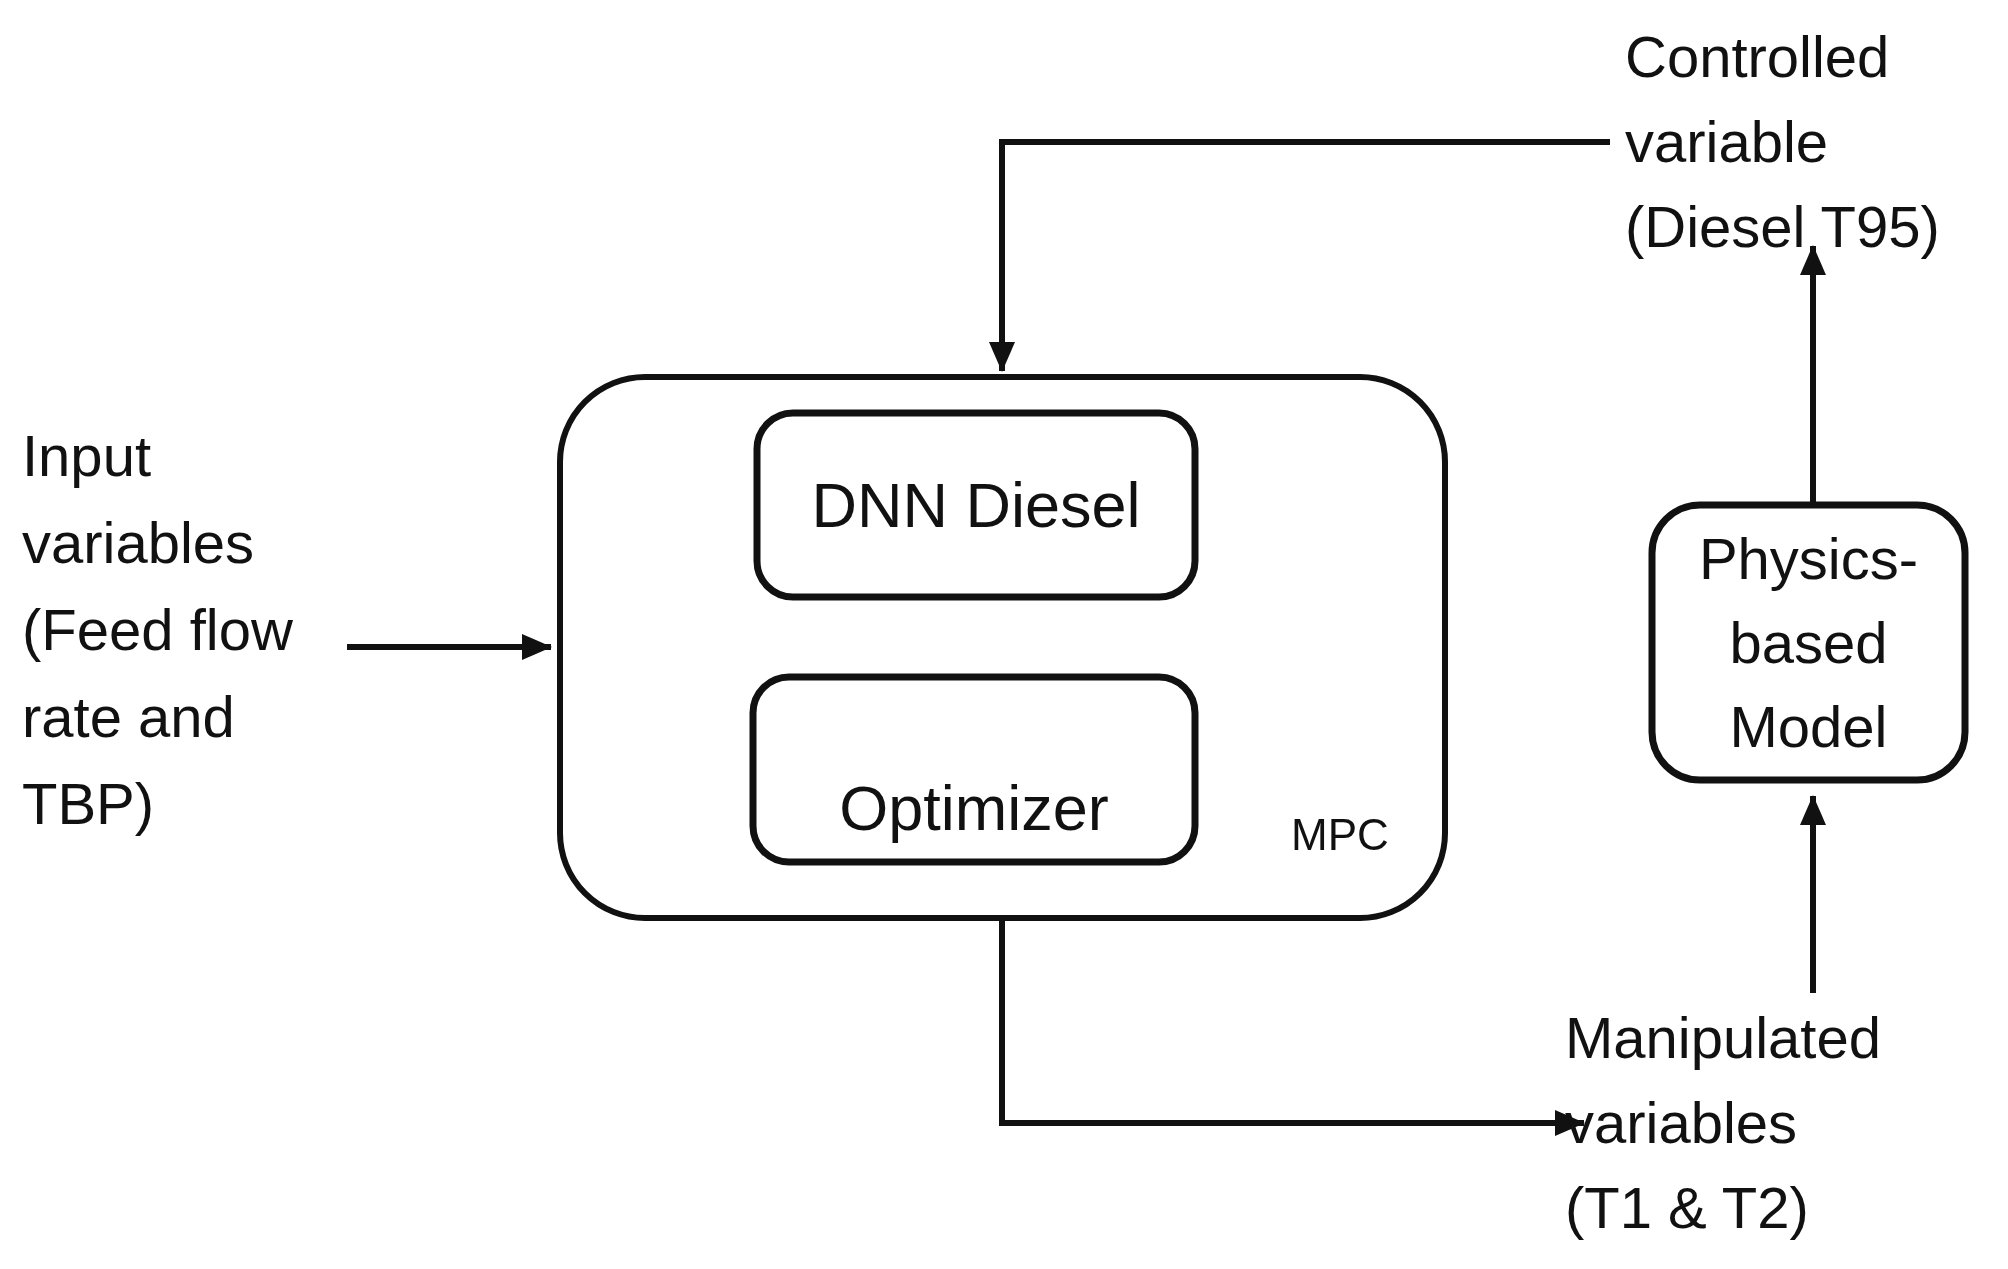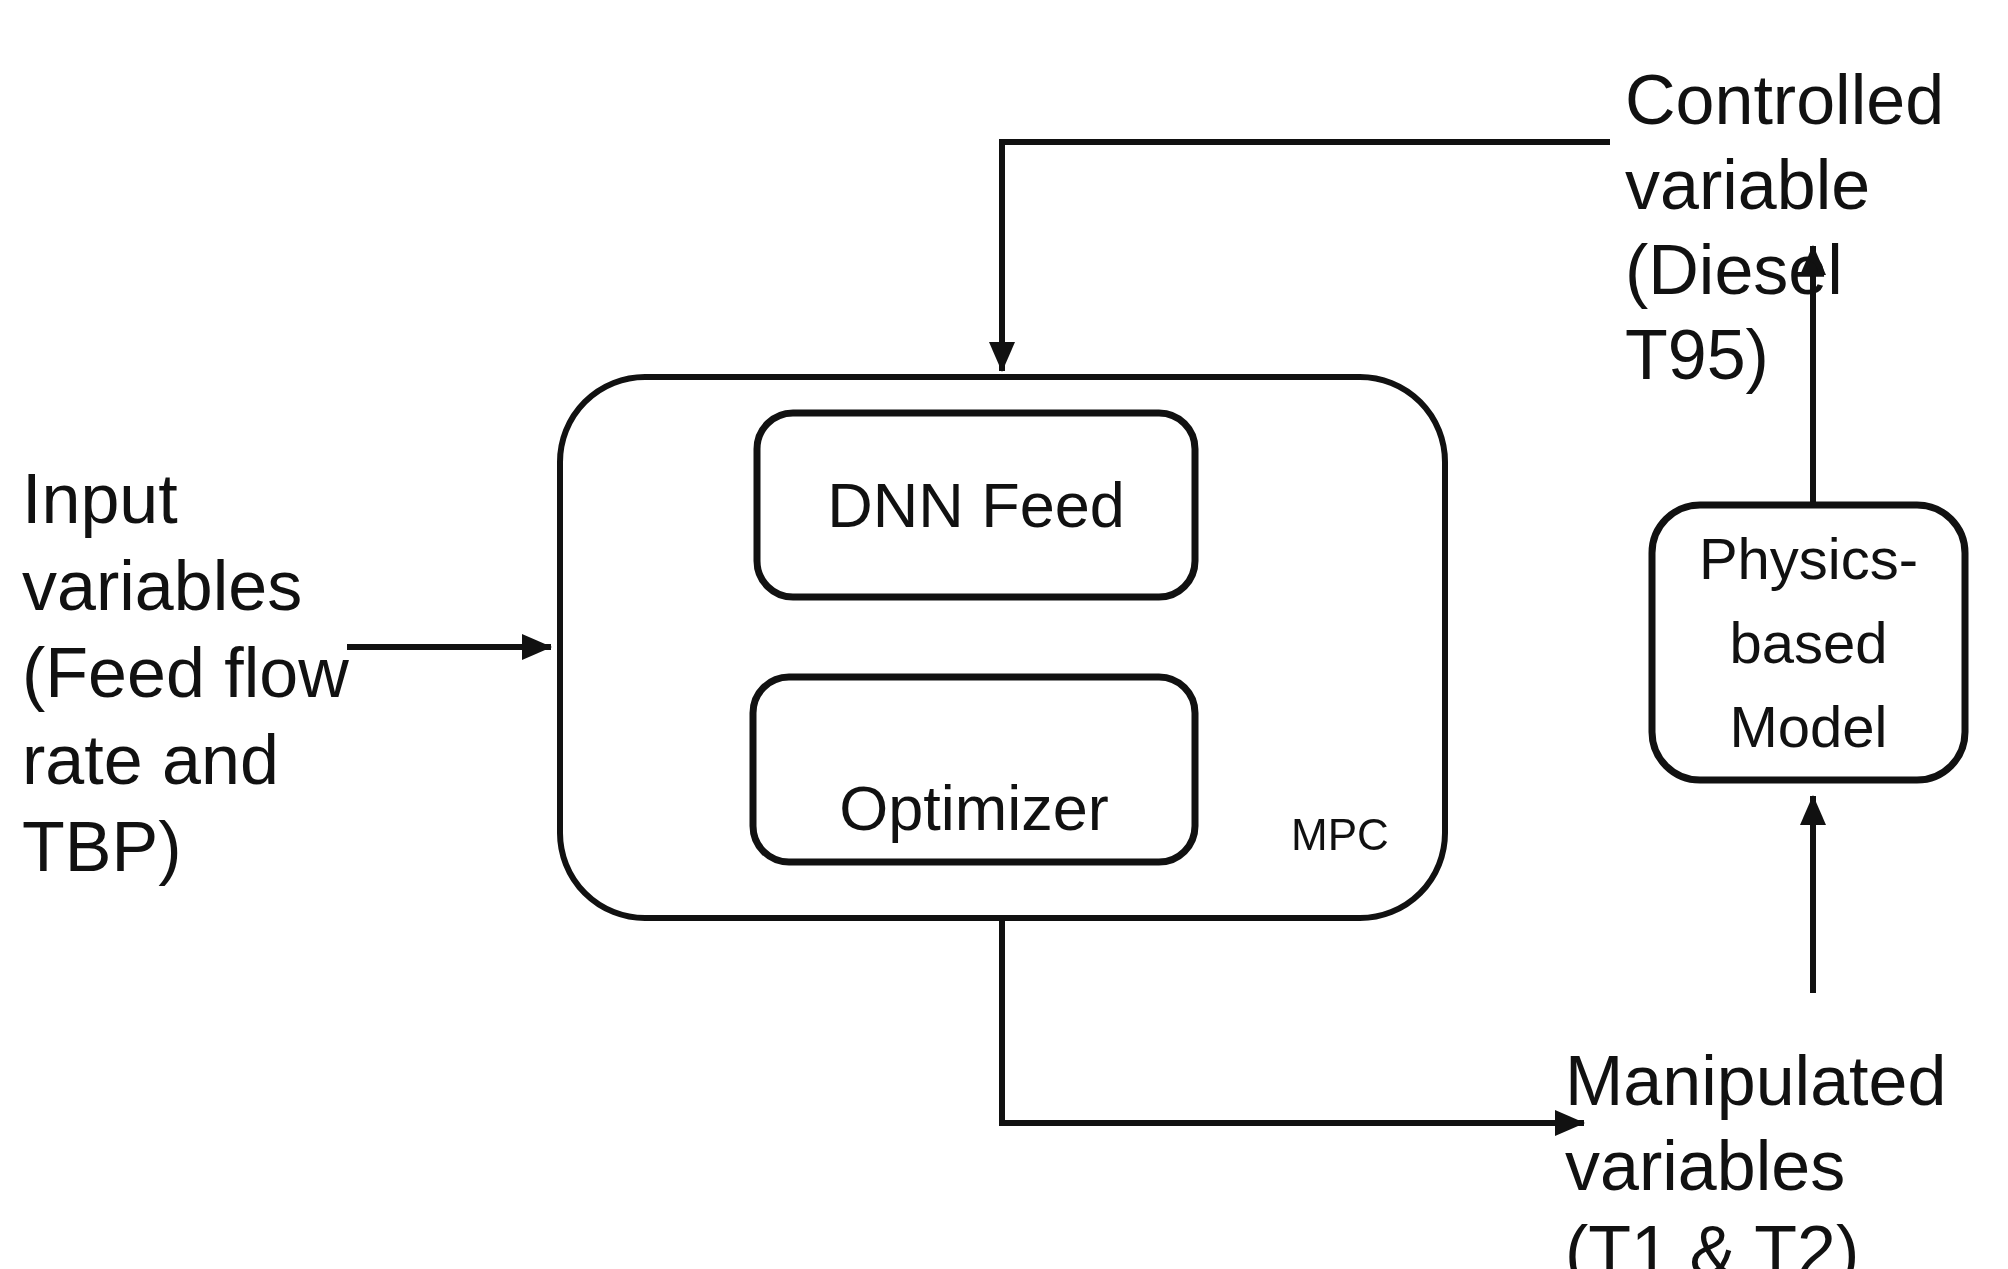--- a/index.html
+++ b/index.html
@@ -32,24 +32,23 @@
     stroke-width: 6;
     stroke-linejoin: miter;
     stroke-linecap: butt;
   }
   .label {
     position: absolute;
     white-space: pre-line;
     color: #111111;
   }
   .annotation {
-    font-size: 70px;
+    font-size: 58px;
     line-height: 86px;
     text-align: left;
-    margin-top: 44px;
   }
   .box-label {
     font-size: 63px;
     line-height: 70px;
     text-align: center;
     display: flex;
     align-items: center;
     justify-content: center;
   }
   #input-label   { left: 22px;  top: 412px; width: 330px; line-height: 87px; }
@@ -97,21 +96,21 @@
 TBP)</div>
 
   <div class="label annotation" id="controlled-label">Controlled
 variable
 (Diesel T95)</div>
 
   <div class="label annotation" id="manipulated-label">Manipulated
 variables
 (T1 &amp; T2)</div>
 
-  <div class="label box-label" id="dnn-label">DNN Feed</div>
+  <div class="label box-label" id="dnn-label">DNN Diesel</div>
 
   <div class="label box-label" id="optimizer-label">Optimizer</div>
 
   <div class="label" id="physics-label">Physics-
 based
 Model</div>
 
   <div class="label" id="mpc-label">MPC</div>
 
 </div>

